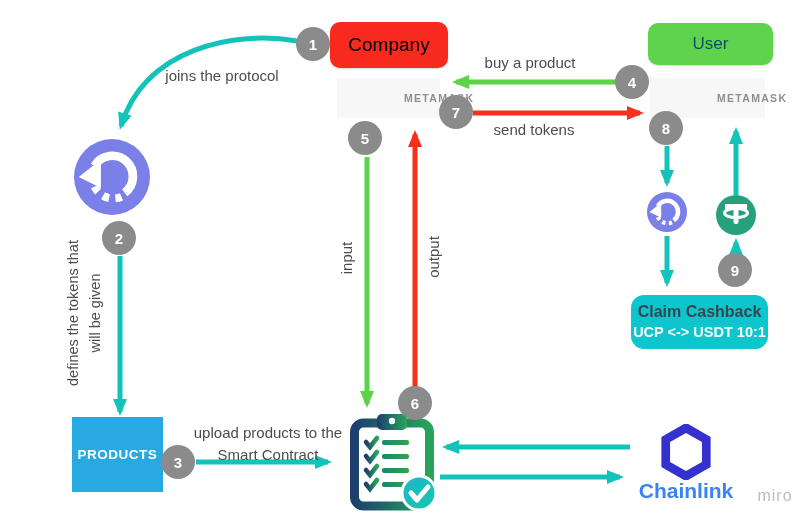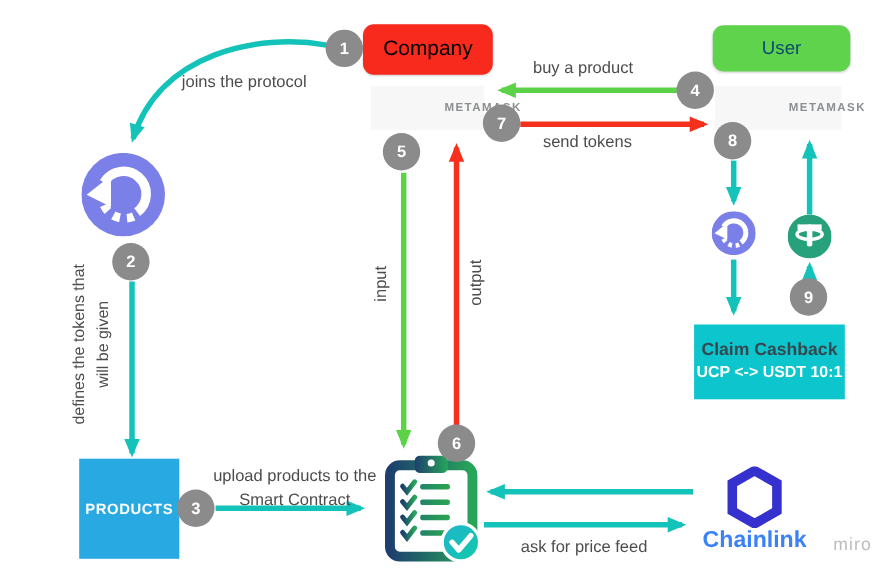--- a/index.html
+++ b/index.html
@@ -10,23 +10,23 @@
   #arrows{position:absolute;left:0;top:0;z-index:1;}
   .node{position:absolute;z-index:2;display:flex;align-items:center;justify-content:center;box-sizing:border-box;}
   .company{left:330px;top:22px;width:118px;height:46px;background:#f8291d;border-radius:10px;
     color:#000000;font-size:19px;box-shadow:0 1px 2px rgba(0,0,0,.18);}
   .user{left:648px;top:23px;width:125px;height:42px;background:#5fd34b;border-radius:10px;
     color:#0c4a6e;font-size:17px;box-shadow:0 1px 2px rgba(0,0,0,.15);}
   .wallet{background:#f7f7f7;display:flex;align-items:center;gap:7px;padding-left:13px;justify-content:flex-start;}
   .wallet-company{left:337px;top:78px;width:103px;height:40px;}
   .wallet-user{left:650px;top:78px;width:115px;height:40px;}
   .wallet span{color:#8c8f91;font-size:10.5px;font-weight:bold;letter-spacing:1.3px;margin-left:47px;}
-  .products{left:72px;top:417px;width:91px;height:91px;background:#29a9e1;color:#fff;
+  .products{left:72px;top:417px;width:91px;height:75px;background:#29a9e1;color:#fff;
     font-weight:bold;font-size:13.5px;letter-spacing:.5px;}
-  .claim{left:631px;top:295px;width:137px;height:68px;background:#0cc5cd;flex-direction:column;line-height:1.3;}
+  .claim{left:631px;top:295px;width:137px;height:54px;background:#0cc5cd;flex-direction:column;line-height:1.3;border-radius:13px;}
   .claim .t1{color:#37474f;font-weight:bold;font-size:16px;}
   .claim .t2{color:#fff;font-weight:bold;font-size:14.5px;}
   .iconwrap{position:absolute;z-index:2;}
   .step{position:absolute;z-index:3;width:34px;height:34px;border-radius:50%;background:#8b8b8b;
     color:#fff;font-weight:bold;font-size:15px;display:flex;align-items:center;justify-content:center;}
   .lbl{position:absolute;z-index:2;color:#4c4c4c;font-size:15px;white-space:nowrap;
     transform:translate(-50%,-50%);text-align:center;}
   .lbl.wrap{white-space:normal;line-height:1.45;}
   .lbl.rot{transform:translate(-50%,-50%) rotate(-90deg);}
   .lbl.rotwrap{white-space:normal;transform:translate(-50%,-50%) rotate(-90deg);width:170px;line-height:1.55;font-size:14.5px;}
@@ -181,17 +181,16 @@
   <div class="step" style="left:649px;top:111px">8</div>
   <div class="step" style="left:718px;top:253px">9</div>
 
   <div class="lbl" style="left:222px;top:75px">joins the protocol</div>
   <div class="lbl rotwrap" style="left:84px;top:313px">defines the tokens that will be given</div>
   <div class="lbl wrap" style="left:268px;top:444px;width:168px">upload products to the Smart Contract</div>
   <div class="lbl rot" style="left:346px;top:258px">input</div>
   <div class="lbl rot" style="left:433px;top:257px">output</div>
   <div class="lbl" style="left:530px;top:62px">buy a product</div>
   <div class="lbl" style="left:534px;top:129px">send tokens</div>
-  <div class="lbl" style="left:531px;top:497px">ask for price feed</div>
 
   <div class="watermark">miro</div>
 
 </div>
 
 </body></html>

